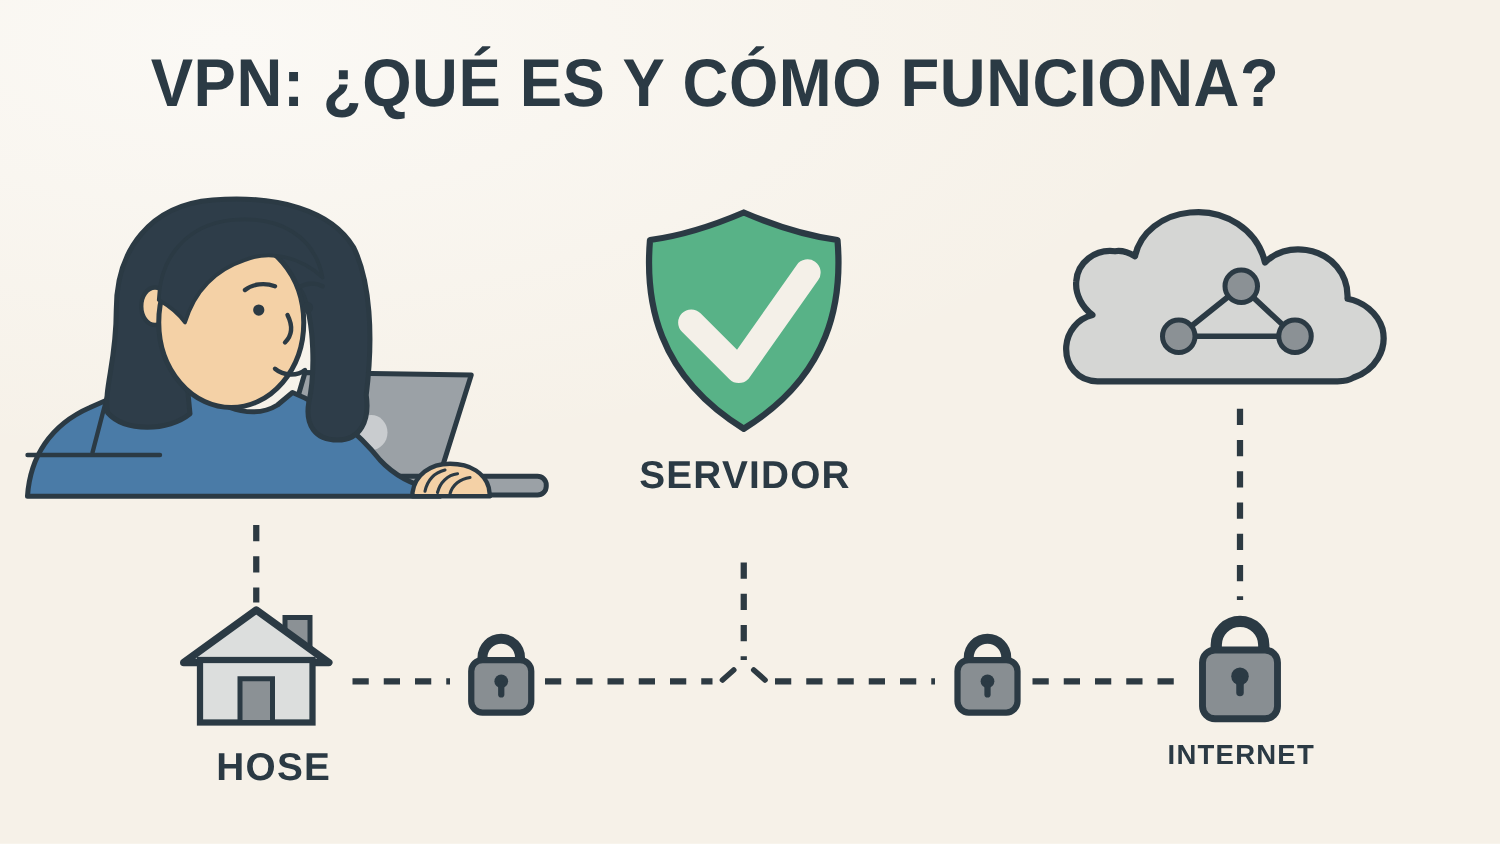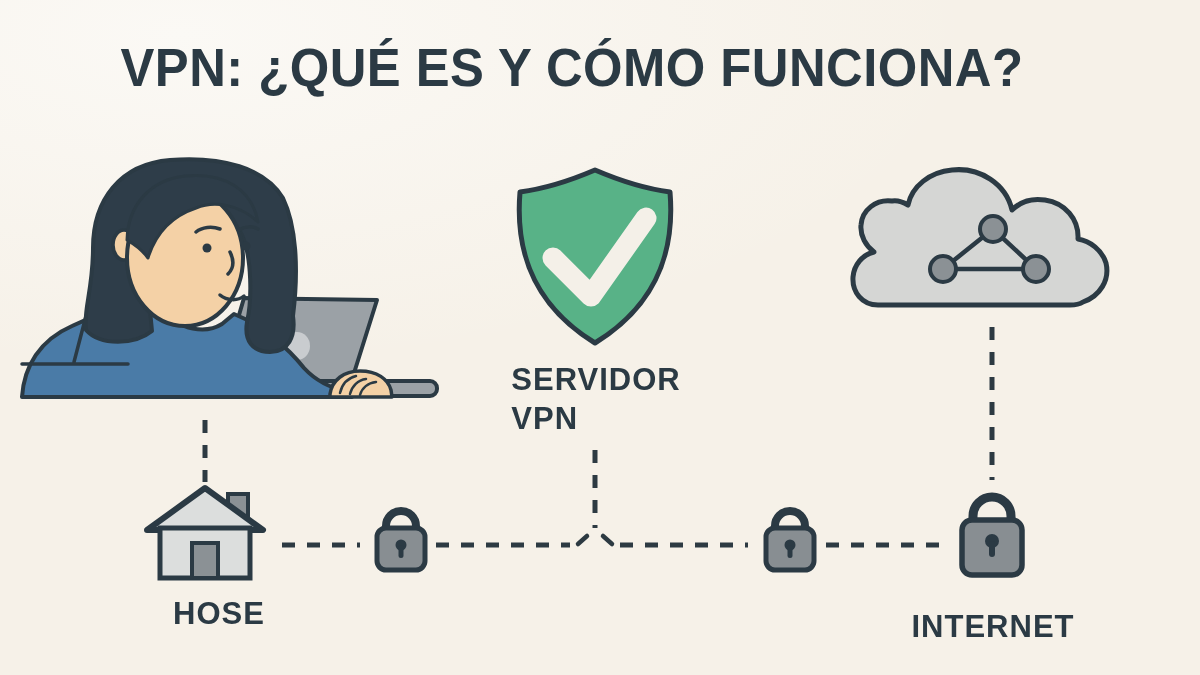--- a/index.html
+++ b/index.html
@@ -21,21 +21,21 @@
     transform-origin:center; white-space:nowrap;
     font-size:54px; font-weight:700; letter-spacing:.5px; color:var(--ink);
   }
   .scene{position:absolute; inset:0;}
   .label{
     position:absolute; transform:translateX(-50%); text-align:left;
     font-weight:700; color:var(--ink); letter-spacing:1px; white-space:nowrap;
   }
   .label-server{left:596px; top:360px; font-size:31px; line-height:39px;}
   .label-home{left:219px; top:596px; font-size:31px;}
-  .label-internet{left:993px; top:609px; font-size:31px;}
+  .label-internet{left:993px; top:591px; font-size:22px;}
   
   .s-ink{stroke:var(--ink);} .s-dash{stroke:var(--dash);} .s-check{stroke:var(--check_cream);}
   .f-none{fill:none;} .f-ink{fill:var(--ink);}
   .f-skin{fill:var(--skin);} .f-hair{fill:var(--hair);} .f-sweater{fill:var(--sweater_blue);}
   .f-laptop{fill:var(--laptop_gray);} .f-logo{fill:var(--laptop_logo);}
   .f-shield{fill:var(--shield_green);} .f-cloud{fill:var(--cloud_gray);} .f-node{fill:var(--node_gray);}
   .f-lock{fill:var(--lock_gray);} .f-house{fill:var(--house_gray);} .f-door{fill:var(--door_gray);}
 </style>
 </head>
 <body>
@@ -142,18 +142,17 @@
     <g>
       <path class="f-none s-ink" stroke-width="9" d="M973,522 v-6 a19,19 0 0 1 38,0 v6"></path>
       <rect class="f-lock s-ink" stroke-width="5.5" x="962" y="520" width="60" height="55" rx="10"></rect>
       <circle class="f-ink" cx="992" cy="541" r="7"></circle>
       <rect class="f-ink" x="989" y="541" width="6" height="16" rx="3"></rect>
     </g>
   </svg>
 
   <div class="label label-server">
     <div>SERVIDOR</div>
-    <div>VPN</div>
   </div>
   <div class="label label-home">HOSE</div>
   <div class="label label-internet">INTERNET</div>
 
 </div>
 
 </body></html>

